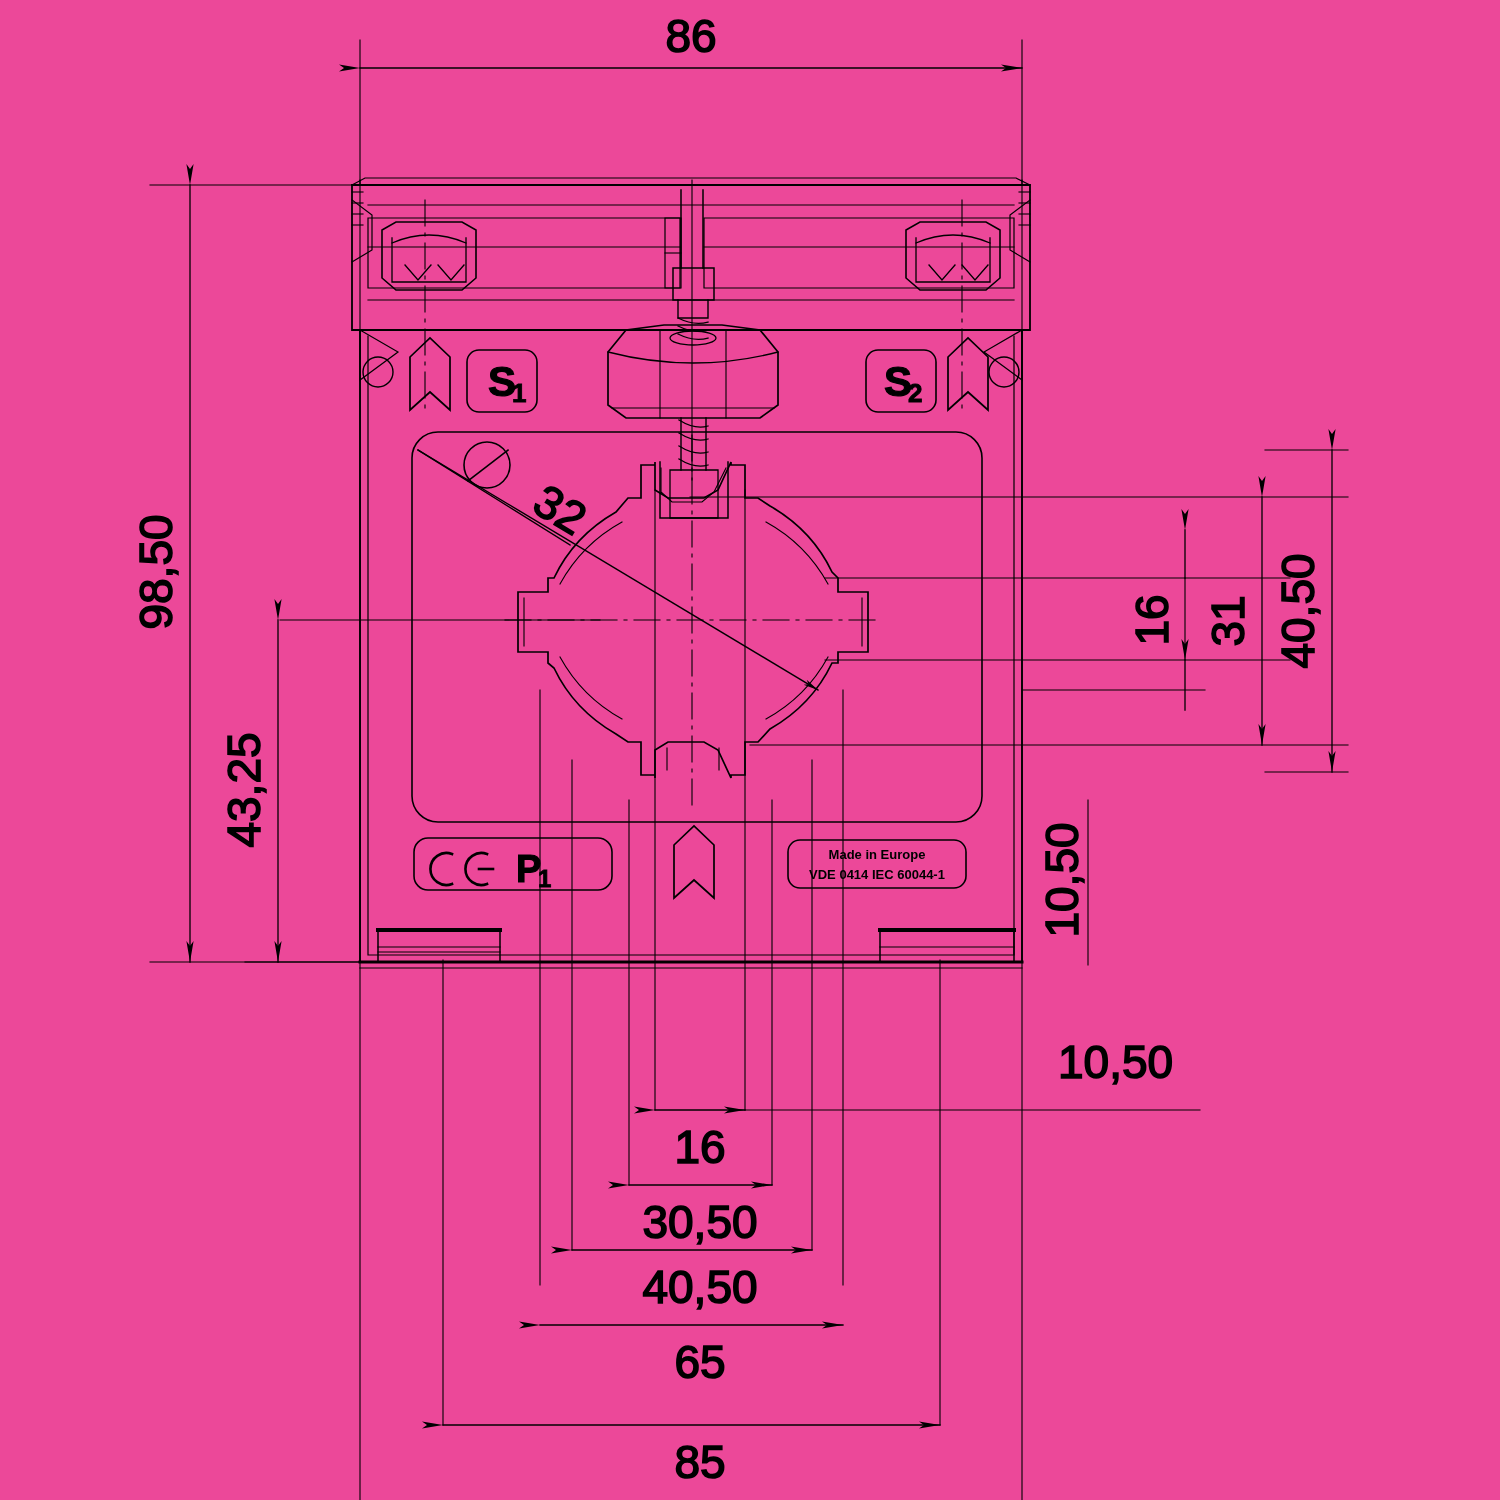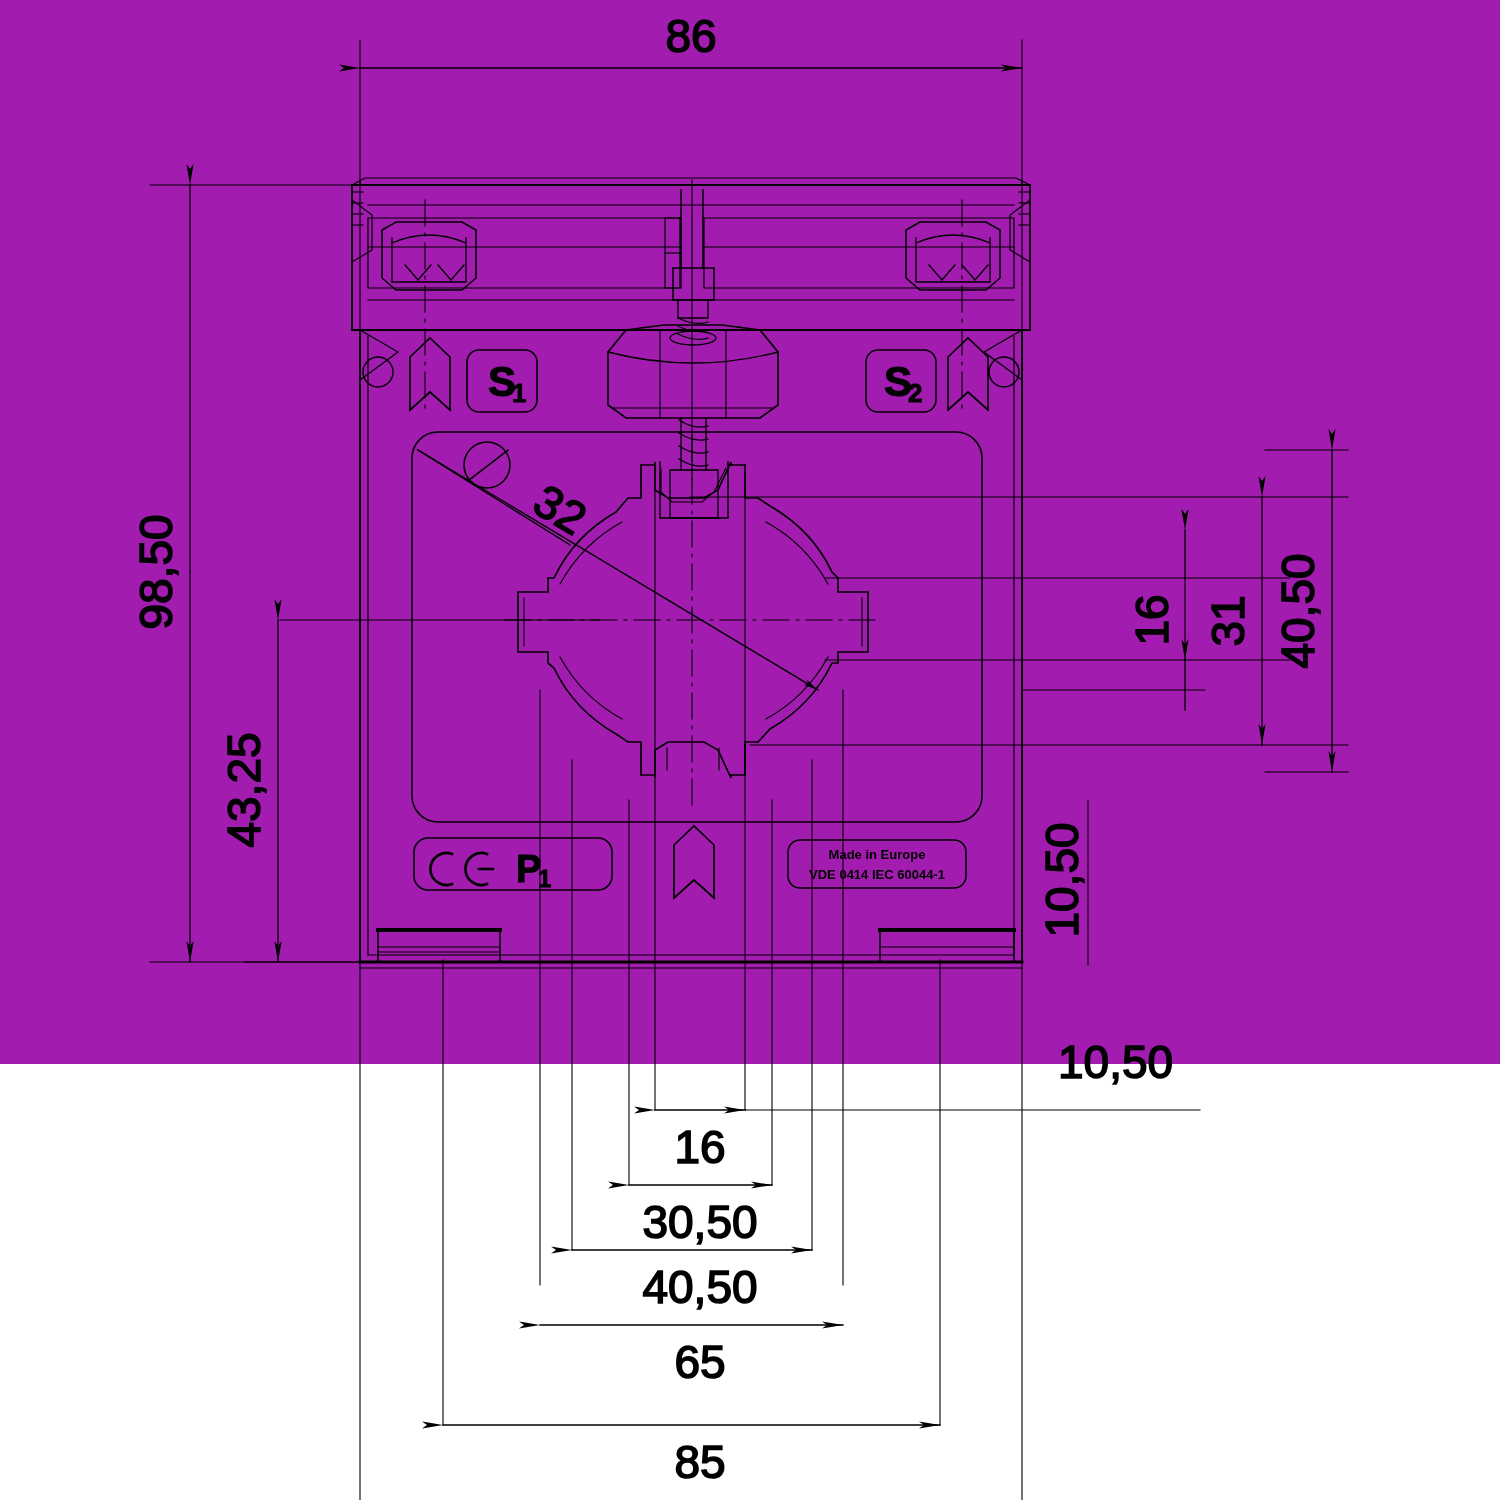--- a/index.html
+++ b/index.html
@@ -1,18 +1,18 @@
 <!DOCTYPE html>
 <html><head>
 <meta charset="utf-8">
 <title>Current Transformer Dimensional Drawing</title>
 <style>
   html,body{margin:0;padding:0;background:#ffffff;}
   body{width:1500px;height:1500px;overflow:hidden;font-family:"Liberation Sans",sans-serif;}
-  #sheet{position:relative;width:1500px;height:1064px;background:#a21caf;}
+  #sheet{position:relative;width:1500px;height:1500px;background:#ec4899;}
   svg{display:block;}
   .dimtext{font-family:"Liberation Sans",sans-serif;fill:#000;font-size:46px;letter-spacing:0px;}
   .labeltext{font-family:"Liberation Sans",sans-serif;fill:#000;font-weight:bold;}
   .tinytext{font-family:"Liberation Sans",sans-serif;fill:#000;font-weight:bold;font-size:13px;}
 </style>
 </head>
 <body>
 
 <div id="sheet">
 <svg width="1500" height="1500" viewBox="0 0 1500 1500" xmlns="http://www.w3.org/2000/svg">

